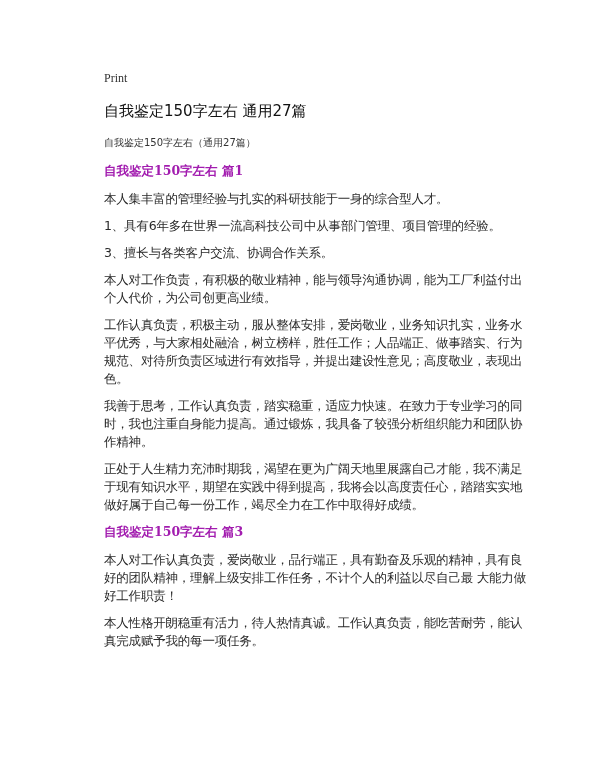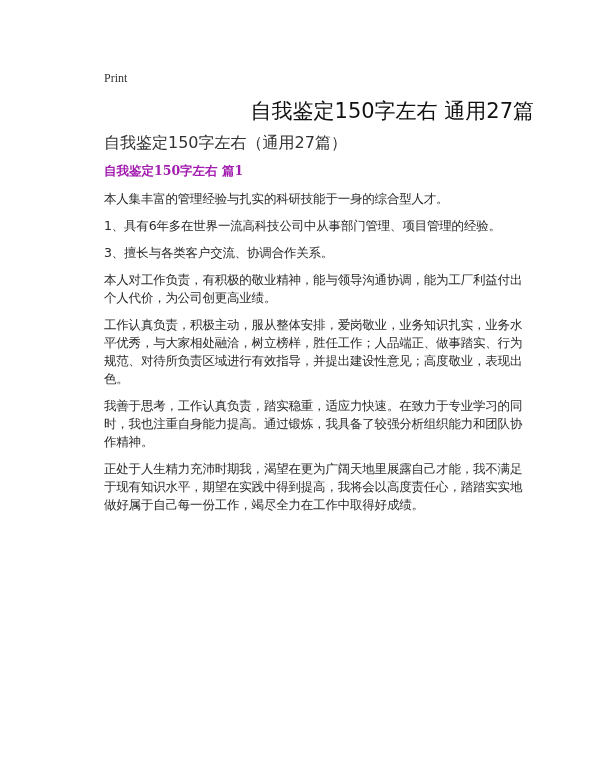--- a/index.html
+++ b/index.html
@@ -1,23 +1,23 @@
 <!DOCTYPE html>
 <html><head>
   <meta charset="utf-8">
   <style>
     html, body { margin: 0; padding: 0; background: #ffffff; }
     body { width: 600px; height: 776px; overflow: hidden; position: relative;
            font-family: "DejaVu Sans", "Liberation Sans", sans-serif; color: #222222; }
     .page { position: absolute; left: 104px; top: 70px; width: 430px; }
     .print { font-family: "Liberation Serif", "DejaVu Serif", serif; font-size: 12px;
              color: #333333; margin: 0 0 12px 0; line-height: 16px; }
-    .title { font-size: 21px; font-weight: normal; text-align: right; margin: 0 0 10px 0;
+    .title { font-size: 15px; font-weight: normal; text-align: left; margin: 0 0 10px 0;
              line-height: 26px; color: #111111; width: 430px; }
-    .subtitle { font-size: 16px; margin: 0 0 10px 0; line-height: 18px; color: #333333; }
+    .subtitle { font-size: 10px; margin: 0 0 10px 0; line-height: 18px; color: #333333; }
     .section-heading { font-family: "DejaVu Serif", "Liberation Serif", serif; font-weight: bold;
              font-size: 12.5px; margin: 0 0 10px 0; line-height: 18px; color: #a21caf; }
     .para { font-size: 12.5px; line-height: 18px; margin: 0 0 9px 0; color: #2a2a2a;
             letter-spacing: -0.2px; }
   </style>
 </head>
 <body>
 
 <div class="page">
   <div class="print">Print</div>
@@ -31,13 +31,18 @@
     <p class="para">3、擅长与各类客户交流、协调合作关系。</p>
   </section>
 
   <section>
     <p class="para">本人对工作负责，有积极的敬业精神，能与领导沟通协调，能为工厂利益付出个人代价，为公司创更高业绩。</p>
     <p class="para">工作认真负责，积极主动，服从整体安排，爱岗敬业，业务知识扎实，业务水平优秀，与大家相处融洽，树立榜样，胜任工作；人品端正、做事踏实、行为规范、对待所负责区域进行有效指导，并提出建设性意见；高度敬业，表现出色。</p>
     <p class="para">我善于思考，工作认真负责，踏实稳重，适应力快速。在致力于专业学习的同时，我也注重自身能力提高。通过锻炼，我具备了较强分析组织能力和团队协作精神。</p>
     <p class="para">正处于人生精力充沛时期我，渴望在更为广阔天地里展露自己才能，我不满足于现有知识水平，期望在实践中得到提高，我将会以高度责任心，踏踏实实地做好属于自己每一份工作，竭尽全力在工作中取得好成绩。</p>
   </section>
 
+  <section>
+    <h2 class="section-heading">自我鉴定150字左右 篇3</h2>
+    <p class="para">本人对工作认真负责，爱岗敬业，品行端正，具有勤奋及乐观的精神，具有良好的团队精神，理解上级安排工作任务，不计个人的利益以尽自己最 大能力做好工作职责！</p>
+    <p class="para">本人性格开朗稳重有活力，待人热情真诚。工作认真负责，能吃苦耐劳，能认真完成赋予我的每一项任务。</p>
+  </section>
 </div>
 
 </body></html>

